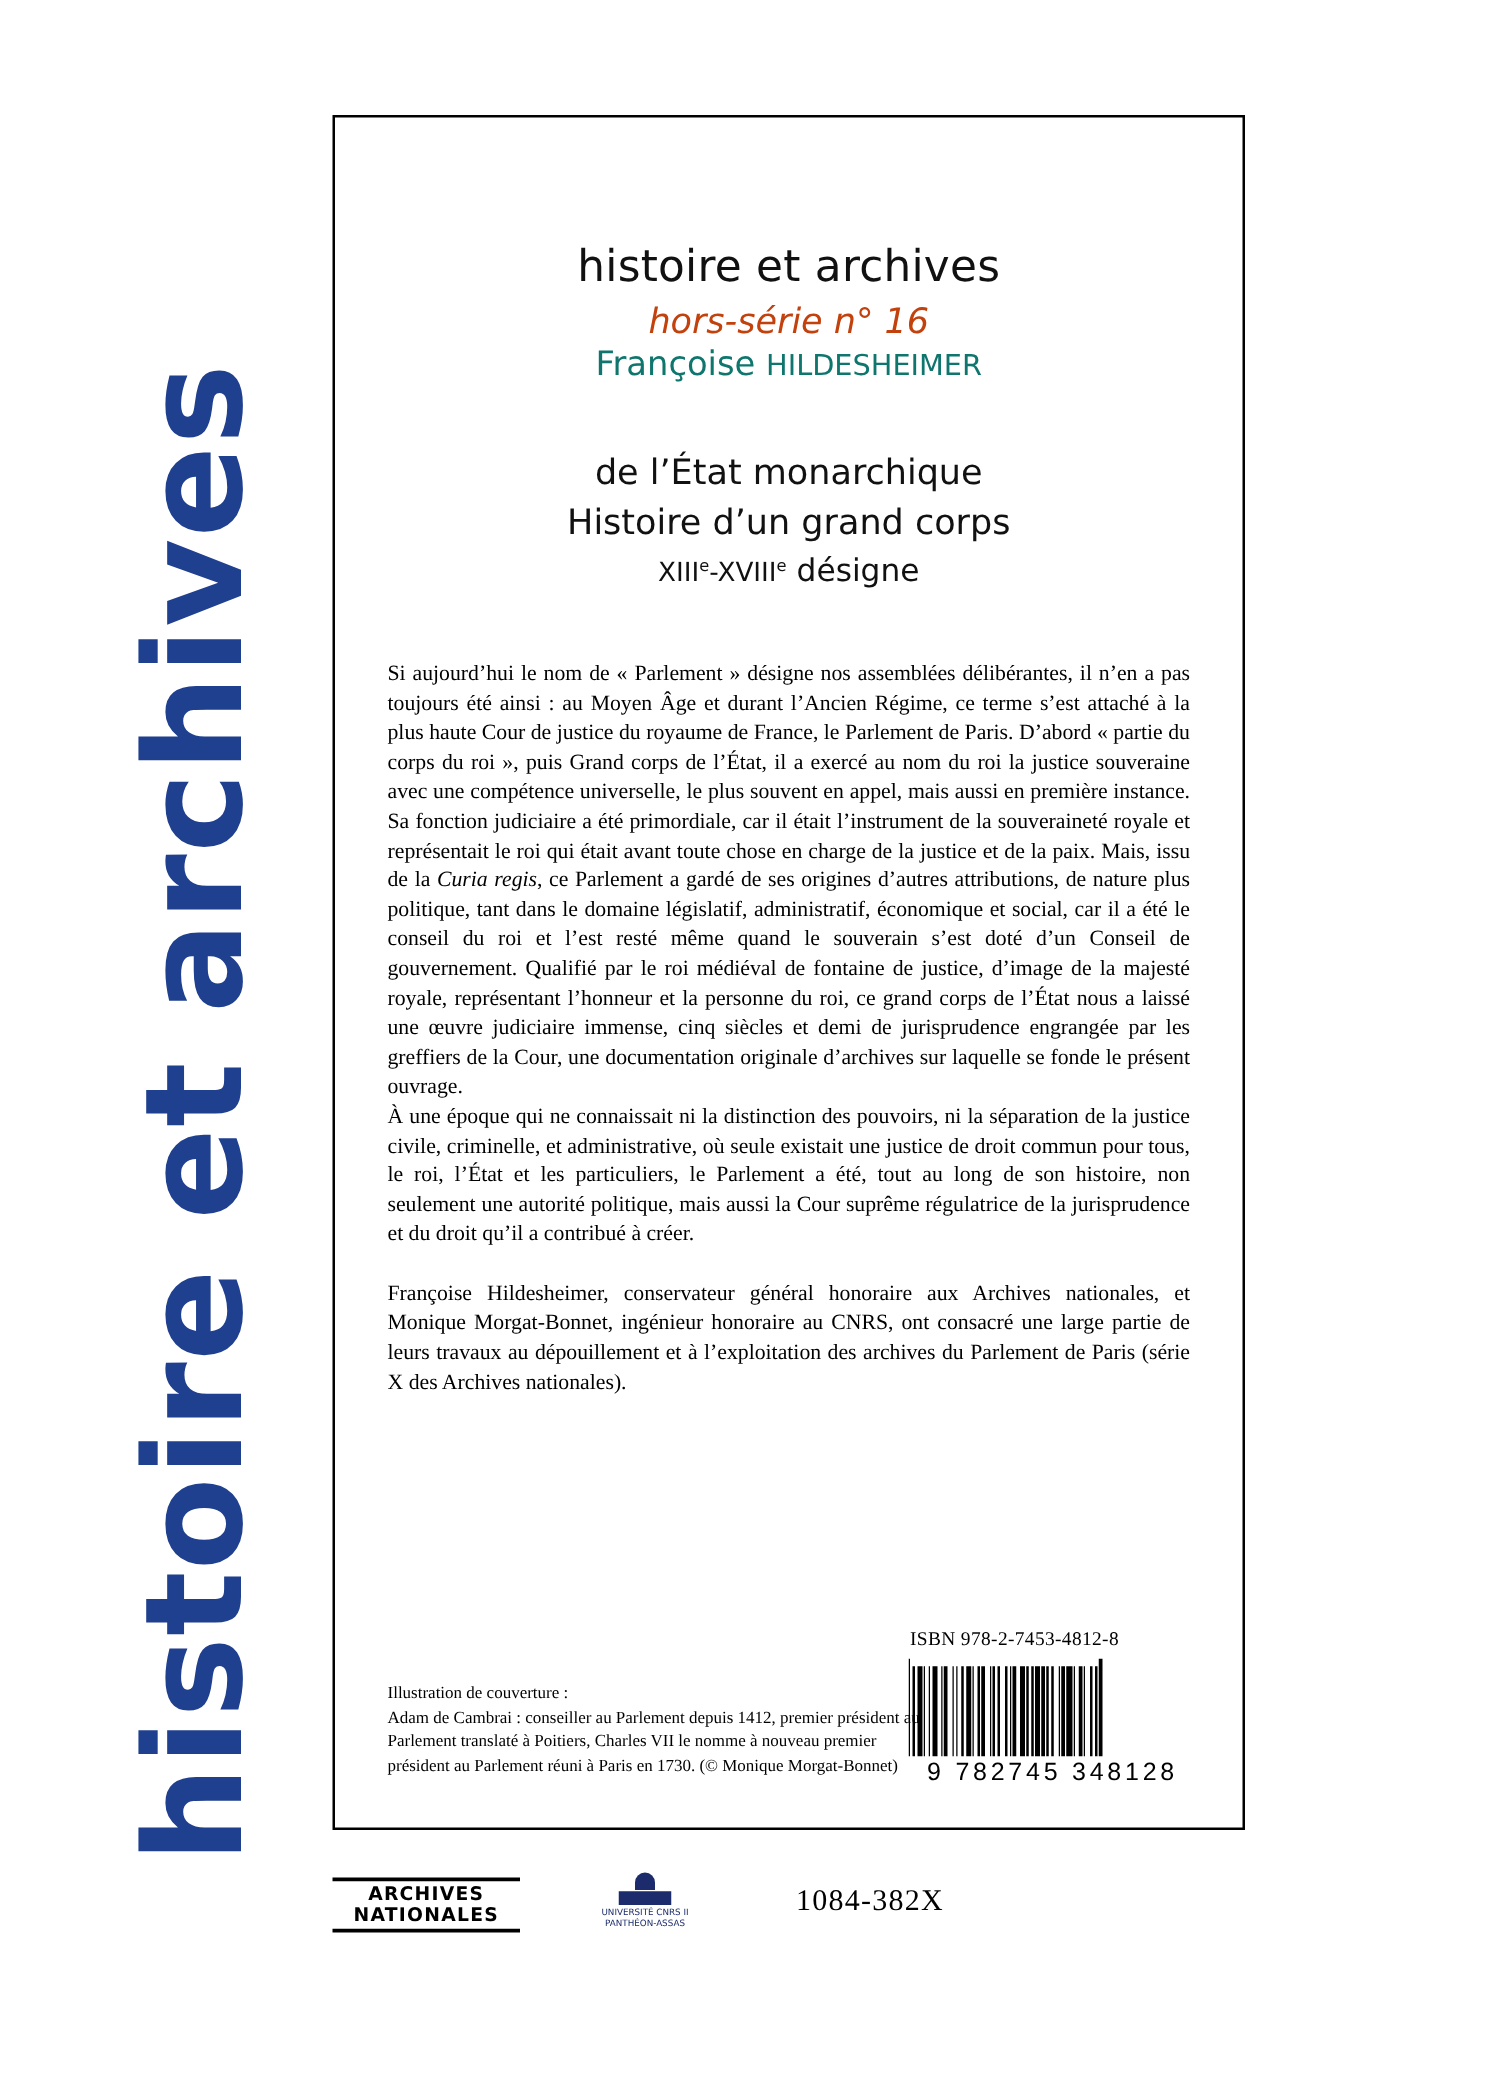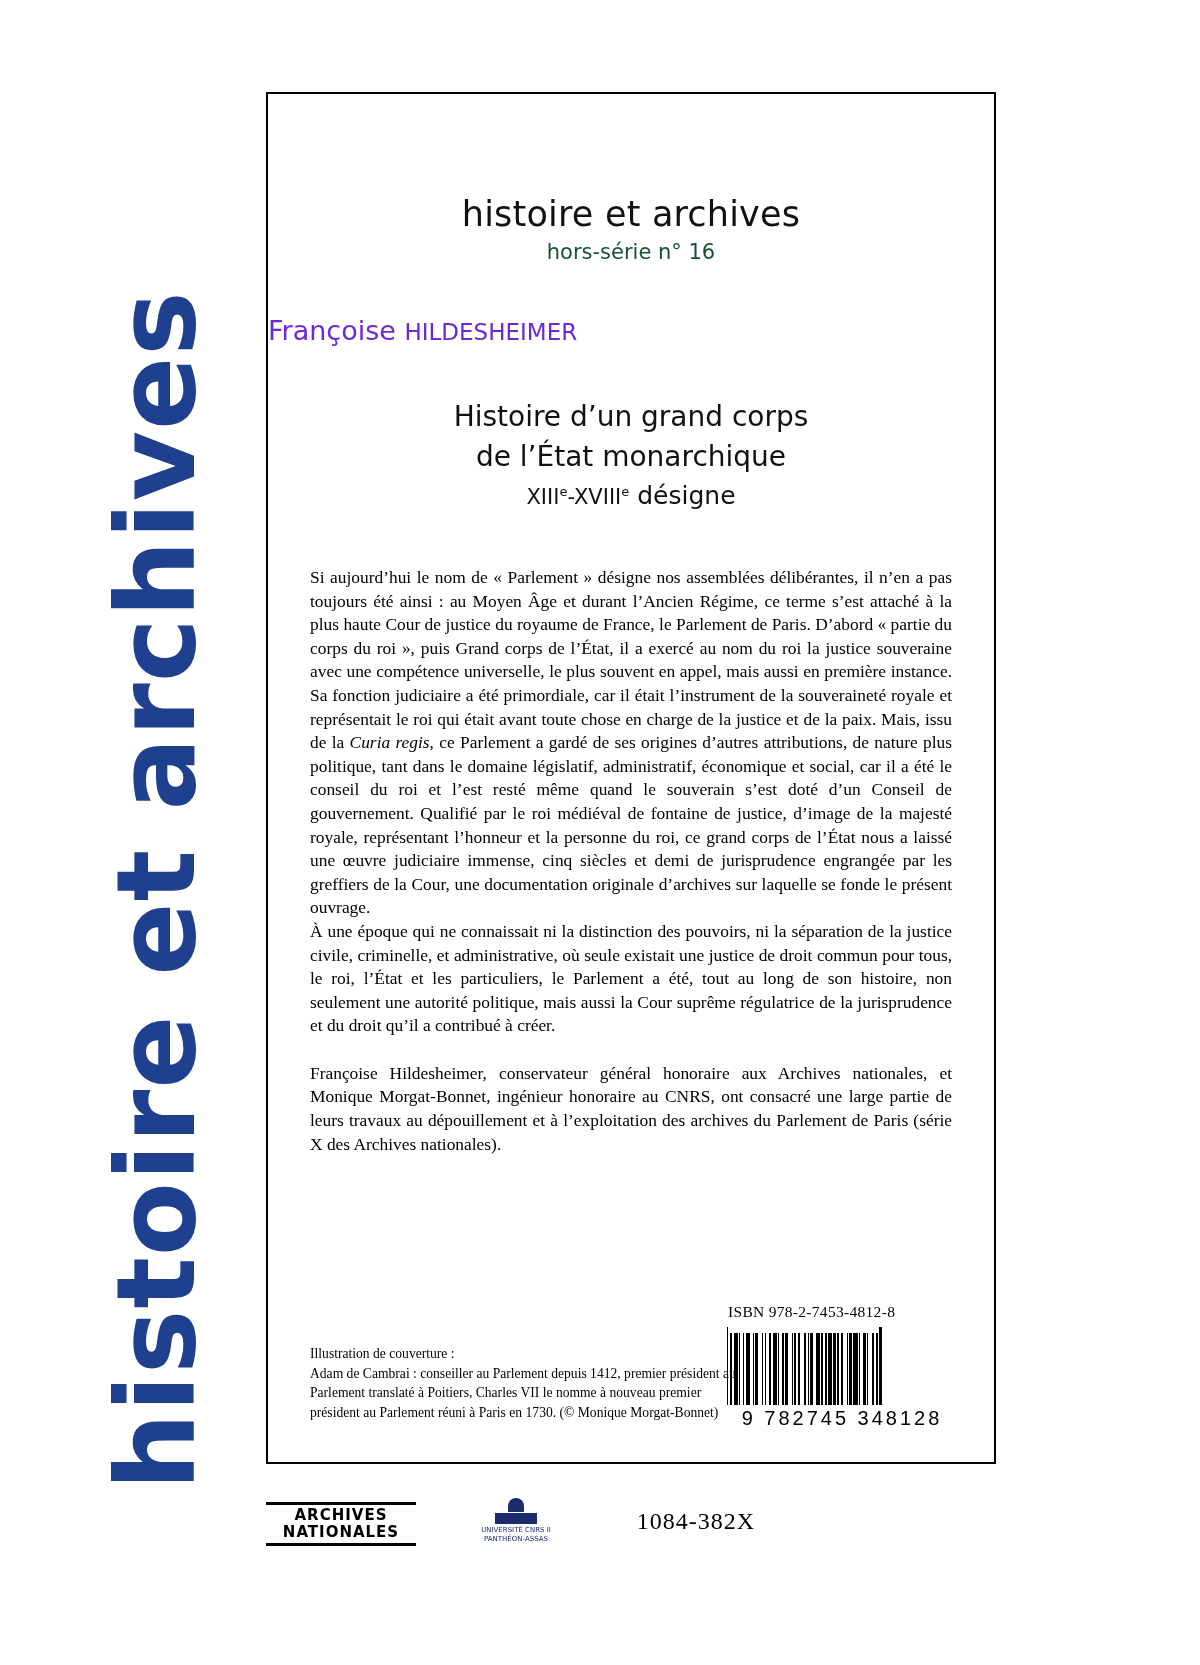--- a/index.html
+++ b/index.html
@@ -59,30 +59,31 @@
     margin-top: 100px;
     text-align: center;
     font-family: "DejaVu Sans", sans-serif;
   }
   #series-title {
     font-size: 35px;
     color: #111;
     letter-spacing: 0.2px;
   }
   #series-issue {
-    font-size: 21px;
+    font-size: 28px;
+    font-style: italic;
     margin-top: 6px;
-    color: #14532d;
+    color: #c2410c;
   }
 
   
   #authors {
-    margin-top: 48px;
-    font-family: "DejaVu Sans", sans-serif;
-    color: #6d28d9;
+    text-align: center;
+    font-family: "DejaVu Sans", sans-serif;
+    color: #0f766e;
   }
   .author {
     font-size: 27px;
     line-height: 38px;
   }
   .author .sc {
     font-size: 23px;
   }
 
   
@@ -278,22 +279,22 @@
 
   <div id="authors">
     <div class="author">
       <span>Françoise</span>
       <span class="sc">HILDESHEIMER</span>
     </div>
   </div>
 
 
   <div id="subtitle">
+    <div>de l’État monarchique</div>
     <div>Histoire d’un grand corps</div>
-    <div>de l’État monarchique</div>
   </div>
 
   <div id="period">
     <span class="rom">XIII<sup>e</sup>-XVIII<sup>e</sup></span>
     <span>désigne</span>
   </div>
 
   <div id="blurb">
     <p><span>Si aujourd’hui le nom de « Parlement » désigne nos assemblées délibérantes, il n’en a pas toujours été ainsi : au Moyen Âge et durant l’Ancien Régime, ce terme s’est attaché à la plus haute Cour de justice du royaume de France, le Parlement de Paris. D’abord « partie du corps du roi », puis Grand corps de l’État, il a exercé au nom du roi la justice souveraine avec une compétence universelle, le plus souvent en appel, mais aussi en première instance. Sa fonction judiciaire a été primordiale, car il était l’instrument de la souveraineté royale et représentait le roi qui était avant toute chose en charge de la justice et de la paix. Mais, issu de la </span><span class="ital">Curia regis</span><span>, ce Parlement a gardé de ses origines d’autres attributions, de nature plus politique, tant dans le domaine législatif, administratif, économique et social, car il a été le conseil du roi et l’est resté même quand le souverain s’est doté d’un Conseil de gouvernement. Qualifié par le roi médiéval de fontaine de justice, d’image de la majesté royale, représentant l’honneur et la personne du roi, ce grand corps de l’État nous a laissé une œuvre judiciaire immense, cinq siècles et demi de jurisprudence engrangée par les greffiers de la Cour, une documentation originale d’archives sur laquelle se fonde le présent ouvrage.</span></p>
     <p>À une époque qui ne connaissait ni la distinction des pouvoirs, ni la séparation de la justice civile, criminelle, et administrative, où seule existait une justice de droit commun pour tous, le roi, l’État et les particuliers, le Parlement a été, tout au long de son histoire, non seulement une autorité politique, mais aussi la Cour suprême régulatrice de la jurisprudence et du droit qu’il a contribué à créer.</p>

